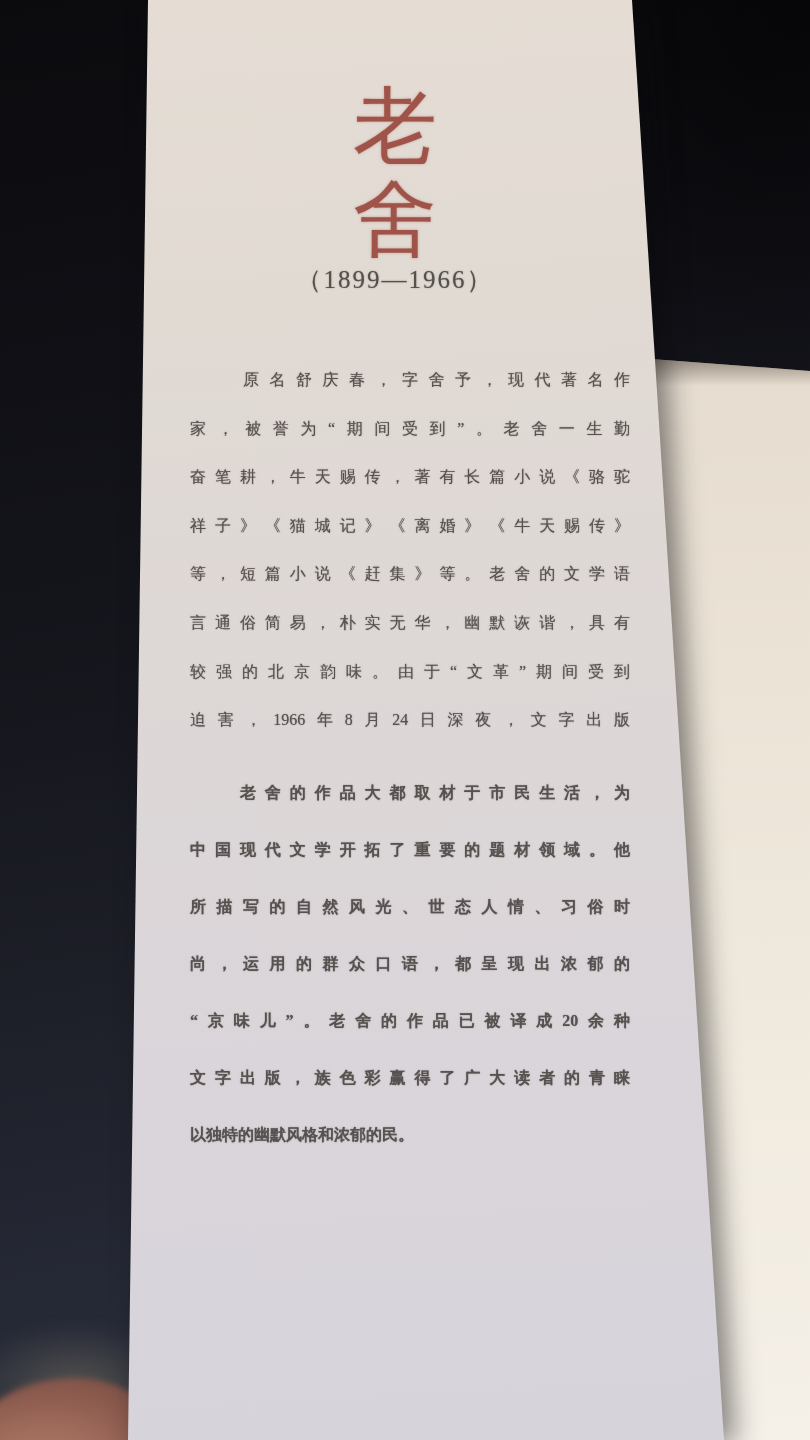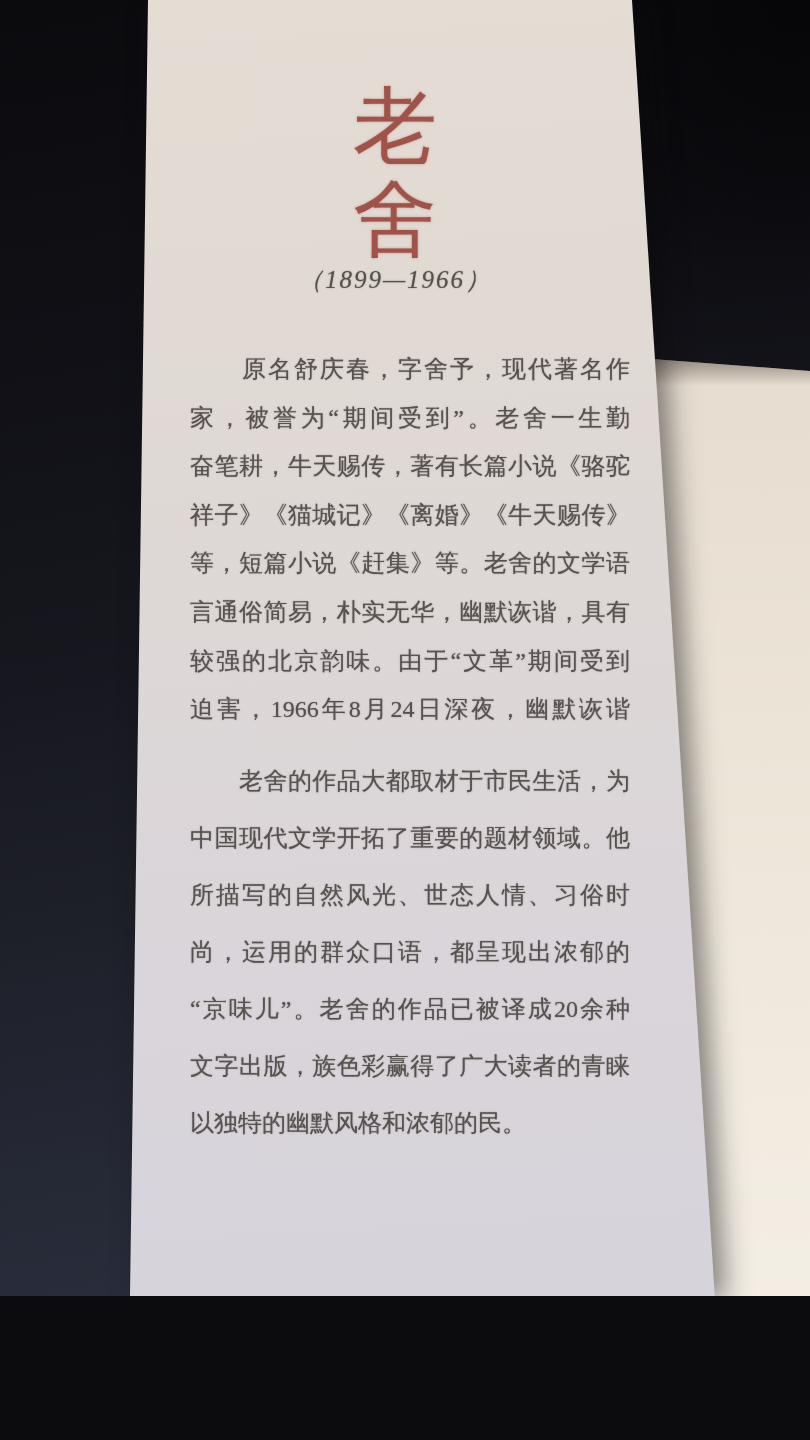--- a/index.html
+++ b/index.html
@@ -4,21 +4,21 @@
 <style>
   html, body {
     margin: 0; padding: 0;
     width: 810px; height: 1440px;
     overflow: hidden;
     background: #0c0c0f;
     font-family: "Liberation Serif", "DejaVu Serif", serif;
   }
   .scene {
     position: relative;
-    width: 810px; height: 1296px;
+    width: 810px; height: 1440px;
     overflow: hidden;
     background: linear-gradient(170deg,
       #0b0b0e 0%, #101016 25%, #17181f 48%,
       #1e2029 65%, #262a37 85%, #2d3140 100%);
   }
   
   .corner-shade {
     position: absolute; right: 0; top: 0;
     width: 340px; height: 420px;
     background: radial-gradient(130% 120% at 95% 0%,
@@ -77,37 +77,36 @@
   }
   .years {
     position: absolute;
     left: 270px; top: 263px;
     width: 250px;
     text-align: center;
     font-size: 25px;
     letter-spacing: 2px;
     color: #55504c;
     text-shadow: 0 0 1.5px rgba(85,80,76,0.6);
-    font-style: italic;
   }
   .bodytext {
     position: absolute;
-    left: 190px; top: 345px;
+    left: 190px; top: 356px;
     width: 440px;
-    font-size: 24px;
+    font-size: 16px;
     color: #57514f;
     text-shadow: 0 0 1.3px rgba(87,81,79,0.7);
   }
   .line {
     text-align: justify;
     text-align-last: justify;
   }
   .para-1 .line { line-height: 48.6px; height: 48.6px; }
   .para-2 { margin-top: 19px; }
-  .para-2 .line { line-height: 57px; height: 57px; }
+  .para-2 .line { line-height: 57px; height: 57px; font-weight: bold; }
   .line.last { text-align-last: left; }
 </style>
 </head>
 <body>
 
 <div class="scene">
   <div class="corner-shade"></div>
   <div class="book-page"></div>
   <div class="bottom-glow"></div>
   <div class="finger"></div>
@@ -121,21 +120,21 @@
 
       <div class="bodytext">
         <div class="para para-1">
           <div class="line">　　原名舒庆春，字舍予，现代著名作</div>
           <div class="line">家，被誉为“期间受到”。老舍一生勤</div>
           <div class="line">奋笔耕，牛天赐传，著有长篇小说《骆驼</div>
           <div class="line">祥子》《猫城记》《离婚》《牛天赐传》</div>
           <div class="line">等，短篇小说《赶集》等。老舍的文学语</div>
           <div class="line">言通俗简易，朴实无华，幽默诙谐，具有</div>
           <div class="line">较强的北京韵味。由于“文革”期间受到</div>
-          <div class="line">迫害，1966年8月24日深夜，幽默诙谐</div>
+          <div class="line">迫害，1966年8月24日深夜，文字出版</div>
         </div>
         <div class="para para-2">
           <div class="line">　　老舍的作品大都取材于市民生活，为</div>
           <div class="line">中国现代文学开拓了重要的题材领域。他</div>
           <div class="line">所描写的自然风光、世态人情、习俗时</div>
           <div class="line">尚，运用的群众口语，都呈现出浓郁的</div>
           <div class="line">“京味儿”。老舍的作品已被译成20余种</div>
           <div class="line">文字出版，族色彩赢得了广大读者的青睐</div>
           <div class="line last">以独特的幽默风格和浓郁的民。</div>
         </div>

